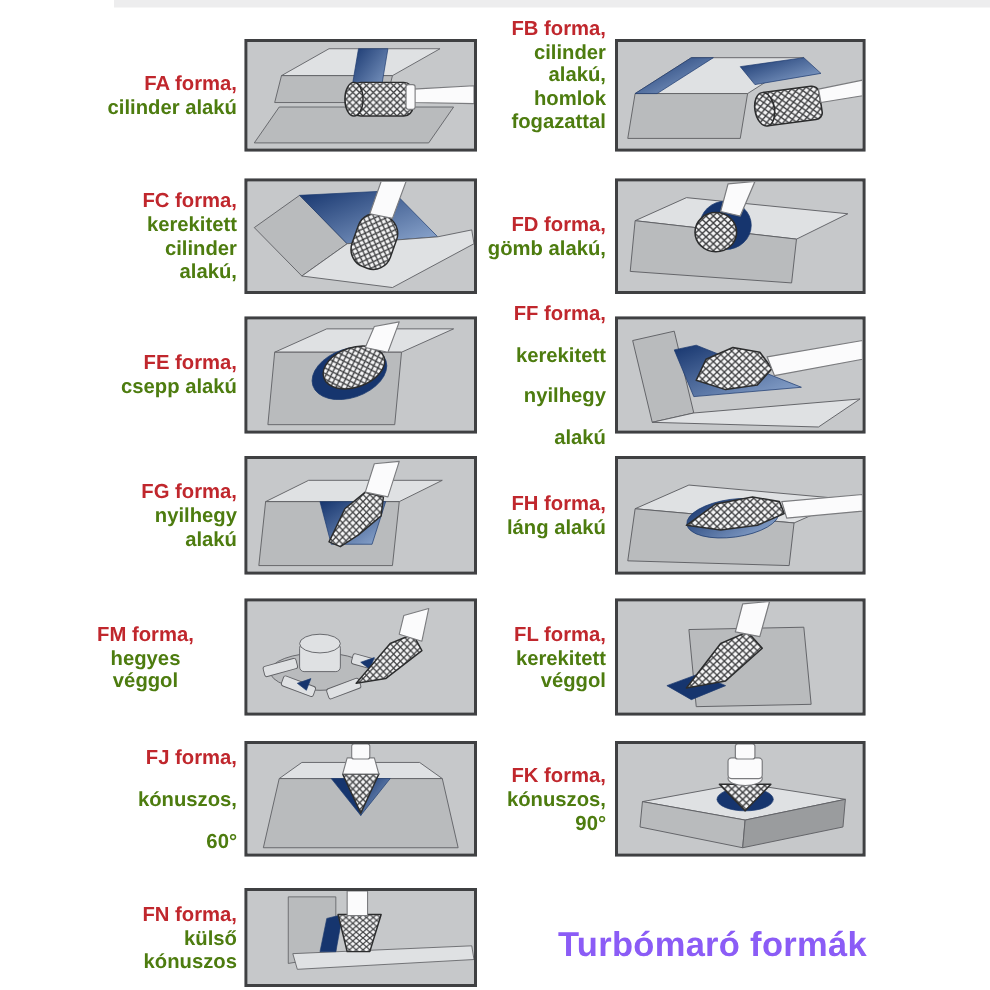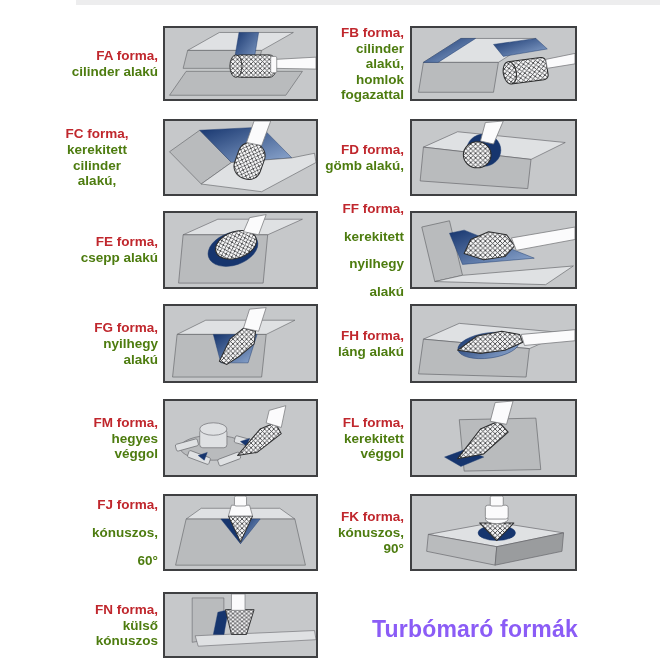--- a/index.html
+++ b/index.html
@@ -49,21 +49,21 @@
         <polygon points="30,30 72,6 170,6 128,30" fill="#dfe1e3" stroke="#606165" stroke-width="0.8" stroke-linejoin="round"></polygon>
         <polygon points="30,30 128,30 122,54 24,54" fill="#b9bbbd" stroke="#606165" stroke-width="0.8" stroke-linejoin="round"></polygon>
         <polygon points="98,6 124,6 116,54 90,54" fill="url(#g-fa)" stroke="#1c3a6f" stroke-width="0.6" stroke-linejoin="round"></polygon>
         <polygon points="6,90 28,58 182,58 160,90" fill="#b9bbbd" stroke="#606165" stroke-width="0.8" stroke-linejoin="round"></polygon>
         <rect x="92" y="36" width="54" height="30" rx="8" transform="rotate(0 119 51)" fill="url(#h-fa)" stroke="#2c2d2e" stroke-width="1.3" stroke-linejoin="round"></rect>
         <ellipse cx="94" cy="51" rx="8" ry="15" transform="rotate(0 94 51)" fill="url(#h-fa)" stroke="#2c2d2e" stroke-width="1.3" stroke-linejoin="round"></ellipse>
         <polygon points="146,42 200,39 200,55 146,54" fill="#fbfbfc" stroke="#7b7c7f" stroke-width="1" stroke-linejoin="round"></polygon>
         <rect x="140" y="38" width="8" height="22" rx="2" transform="rotate(0 144 49)" fill="#fbfbfc" stroke="#7b7c7f" stroke-width="1" stroke-linejoin="round"></rect>
       </svg>
     </div>
-    <div class="label" style="left: 284px; top: 26px; width: 120px; height: 75px;">
+    <div class="label" style="left: 284px; top: 12px; width: 120px; height: 75px;">
       <div class="code">FB forma,</div>
       <div class="desc">cilinder</div>
       <div class="desc">alakú,</div>
       <div class="desc">homlok</div>
       <div class="desc">fogazattal</div>
     </div>
     <div class="figure" style="left: 410px; top: 26px; width: 167px; height: 75px;">
       <svg viewBox="0 0 200 95" preserveAspectRatio="none" role="img">
         <defs>
       <linearGradient id="g-fb" x1="0" y1="0" x2="1" y2="1">
@@ -78,21 +78,21 @@
     <rect width="200" height="95" fill="#c6c8ca"></rect>
         <polygon points="14,46 60,14 152,14 106,46" fill="#dfe1e3" stroke="#606165" stroke-width="0.8" stroke-linejoin="round"></polygon>
         <polygon points="14,46 106,46 100,86 8,86" fill="#b9bbbd" stroke="#606165" stroke-width="0.8" stroke-linejoin="round"></polygon>
         <polygon points="60,14 78,14 32,46 14,46" fill="url(#g-fb)" stroke="#1c3a6f" stroke-width="0.6" stroke-linejoin="round"></polygon>
         <polygon points="100,22 152,14 166,28 112,38" fill="url(#g-fb)" stroke="#1c3a6f" stroke-width="0.6" stroke-linejoin="round"></polygon>
         <rect x="116" y="42" width="50" height="30" rx="6" transform="rotate(-8 141 57)" fill="url(#h-fb)" stroke="#2c2d2e" stroke-width="1.3" stroke-linejoin="round"></rect>
         <ellipse cx="120" cy="60" rx="8" ry="15" transform="rotate(-8 120 60)" fill="url(#h-fb)" stroke="#2c2d2e" stroke-width="1.3" stroke-linejoin="round"></ellipse>
         <polygon points="164,42 200,34 200,48 166,54" fill="#fbfbfc" stroke="#7b7c7f" stroke-width="1" stroke-linejoin="round"></polygon>
       </svg>
     </div>
-    <div class="label" style="left: 36px; top: 119px; width: 122px; height: 77px; align-items: center;">
+    <div class="label" style="left: 36px; top: 119px; width: 122px; height: 77px;">
       <div class="code">FC forma,</div>
       <div class="desc">kerekitett</div>
       <div class="desc">cilinder</div>
       <div class="desc">alakú,</div>
     </div>
     <div class="figure" style="left: 163px; top: 119px; width: 155px; height: 77px;">
       <svg viewBox="0 0 200 95" preserveAspectRatio="none" role="img">
         <defs>
       <linearGradient id="g-fc" x1="0" y1="0" x2="1" y2="1">
         <stop offset="0" stop-color="#16356e"></stop>
@@ -227,21 +227,21 @@
       </pattern>
     </defs>
     <rect width="200" height="95" fill="#c6c8ca"></rect>
         <polygon points="14,42 58,22 188,34 144,54" fill="#dfe1e3" stroke="#606165" stroke-width="0.8" stroke-linejoin="round"></polygon>
         <polygon points="14,42 144,54 140,90 8,86" fill="#b9bbbd" stroke="#606165" stroke-width="0.8" stroke-linejoin="round"></polygon>
         <ellipse cx="94" cy="50" rx="38" ry="16" transform="rotate(-8 94 50)" fill="url(#g-fh)" stroke="#1c3a6f" stroke-width="0.6" stroke-linejoin="round"></ellipse>
         <polygon points="56,56 80,38 110,32 132,36 136,46 114,56 84,60" fill="url(#h-fh)" stroke="#2c2d2e" stroke-width="1.3" stroke-linejoin="round"></polygon>
         <polygon points="134,36 200,30 200,44 138,50" fill="#fbfbfc" stroke="#7b7c7f" stroke-width="1" stroke-linejoin="round"></polygon>
       </svg>
     </div>
-    <div class="label" style="left: 36px; top: 399px; width: 122px; height: 78px;">
+    <div class="label" style="left: 36px; top: 399px; width: 122px; height: 78px; align-items: center;">
       <div class="code">FM forma,</div>
       <div class="desc">hegyes</div>
       <div class="desc">véggol</div>
     </div>
     <div class="figure" style="left: 163px; top: 399px; width: 155px; height: 78px;">
       <svg viewBox="0 0 200 95" preserveAspectRatio="none" role="img">
         <defs>
       <linearGradient id="g-fm" x1="0" y1="0" x2="1" y2="1">
         <stop offset="0" stop-color="#16356e"></stop>
         <stop offset="1" stop-color="#8fa9d0"></stop>

